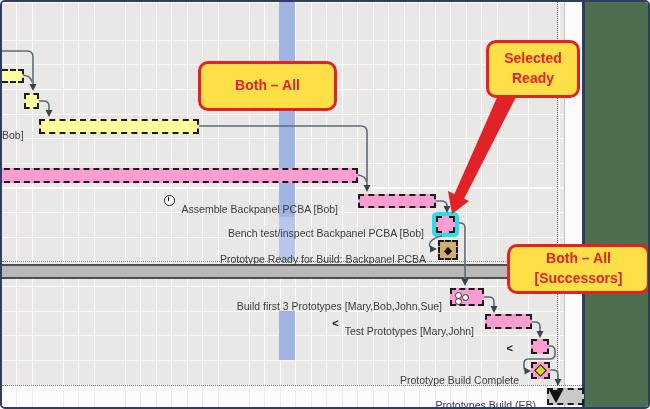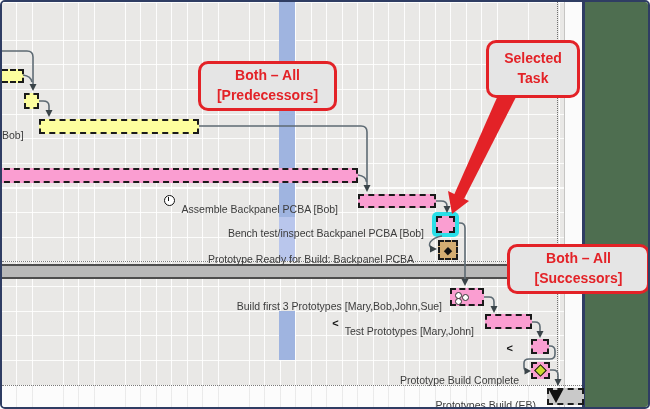--- a/index.html
+++ b/index.html
@@ -65,36 +65,36 @@
     background:#fff; border:1px solid #333;}
   #barEB{ left:545px; top:386px; width:37px; height:17px; background:var(--eb_gray,#c9c9c9);}
   #ebTri{ position:absolute; left:547px; top:388px; width:0; height:0;
     border-left:7px solid transparent; border-right:7px solid transparent; border-top:13px solid #111;}
   
   .tlabel{ position:absolute; font-size:10.5px; color:#3c3c3c; white-space:nowrap;
     display:flex; align-items:center; height:13px;}
   .tlabel .txt{ white-space:nowrap;margin-top:16px;}
   #lblAssemble{ right:310px; top:192px;}
   #lblBench{ right:224px; top:216px;}
-  #lblReady{ right:234px; top:242px;}
+  #lblReady{ right:222px; top:242px;}
   #lblBuild{ right:206px; top:289px;}
   #lblTest{ right:174px; top:314px;}
   #lblReview{ right:129px; top:339px;}
   #lblComplete{ right:129px; top:363px;}
   #lblEng{ right:112px; top:388px;}
   #tail1{ left:-3px; top:93px;}
   #tail2{ left:0px; top:118px;}
   .lt{ font-weight:bold; color:#111; margin-right:6px; font-size:11px;}
   .clock{ width:9px; height:9px; border:1.5px solid #111; border-radius:50%;
     background:#fff; margin-right:7px; position:relative;}
   .clock::after{ content:""; position:absolute; left:3px; top:1px; width:1.5px; height:4px; background:#111;}
   
   #links{ position:absolute; left:0; top:0; width:650px; height:409px; pointer-events:none;}
   
-  .callout{ position:absolute; box-sizing:border-box; background:#e5e5e5;
+  .callout{ position:absolute; box-sizing:border-box; background:#fde047;
     border:3px solid var(--callout_red,#e32227); border-radius:10px;
     color:var(--callout_red,#e32227); font-weight:600; font-size:14px; line-height:1.4;
     display:flex; flex-direction:column; align-items:center; justify-content:center; text-align:center;}
   #calloutPred{ left:196px; top:59px; width:139px; height:50px;}
   #calloutSel{ left:484px; top:38px; width:94px; height:58px;}
   #calloutSucc{ left:505px; top:242px; width:143px; height:50px;}
 </style>
 </head>
 <body>
 
@@ -201,24 +201,23 @@
   </div>
   <div class="tlabel" id="lblComplete">
     <span class="txt">Prototype Build Complete</span>
   </div>
   <div class="tlabel" id="lblEng">
     <span class="txt">Prototypes Build (EB)</span>
   </div>
 
   <div class="callout" id="calloutPred">
     <span>Both – All</span>
-    <span>[Predecessors]</span>
   </div>
   <div class="callout" id="calloutSel">
     <span>Selected</span>
-    <span>Task</span>
+    <span>Ready</span>
   </div>
   <div class="callout" id="calloutSucc">
     <span>Both – All</span>
     <span>[Successors]</span>
   </div>
 
 </div>
 
 </body></html>

